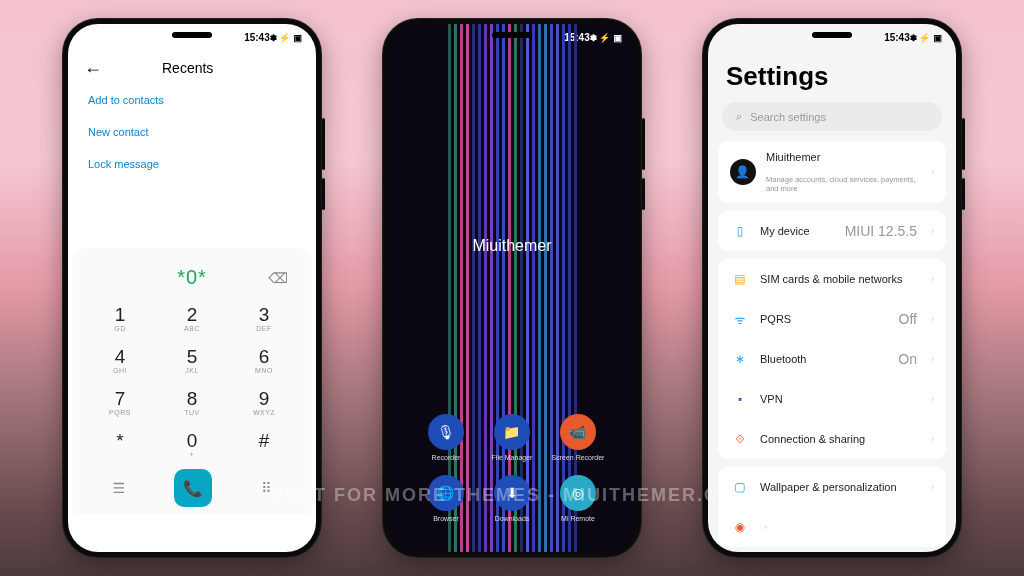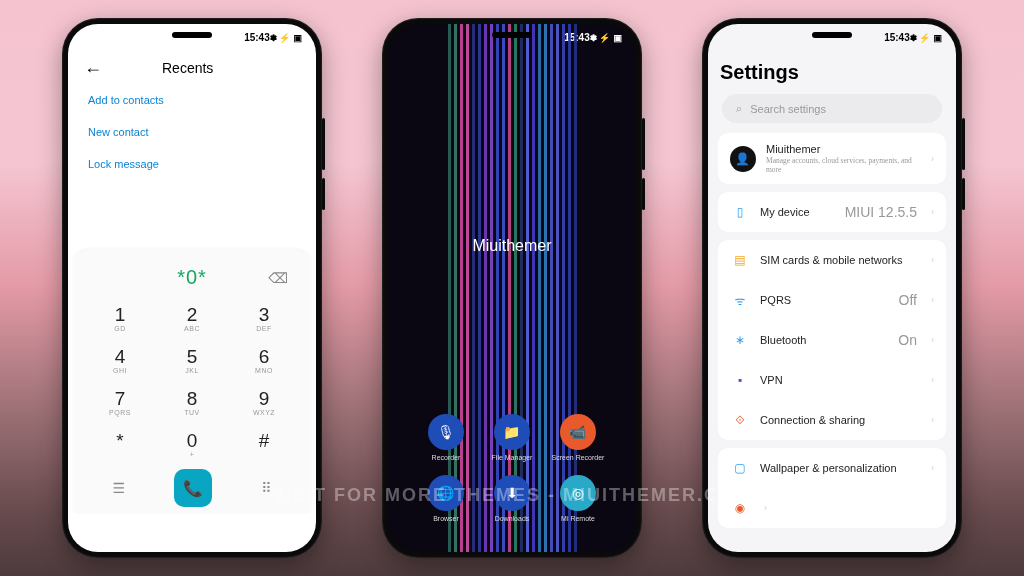--- a/index.html
+++ b/index.html
@@ -64,29 +64,29 @@
 .p2-brand { position: absolute; top: 42%; left: 50%; transform: translate(-50%,-50%); color: #fff; font-size: 16px; font-weight: 400; }
 .p2-iconarea { position: absolute; bottom: 30px; left: 0; right: 0; padding: 0 28px; display: grid; grid-template-columns: repeat(3,1fr); gap: 14px 6px; justify-items: center; }
 .p2-app { display: flex; flex-direction: column; align-items: center; gap: 4px; }
 .p2-appicon { width: 36px; height: 36px; border-radius: 50%; background: #1e4db7; display: flex; align-items: center; justify-content: center; color: #fff; font-size: 14px; }
 .p2-appicon.orange { background: #e85a2c; }
 .p2-appicon.cyan { background: #2aa8c7; }
 .p2-applabel { color: #ddd; font-size: 7px; text-align: center; }
 
 
 .p3-screen { background: #f5f5f7; }
-.p3-title { font-size: 20px; font-weight: 600; padding: 14px 12px 10px; }
+.p3-title { font-size: 26px; font-weight: 600; padding: 14px 18px 10px; }
 .p3-search { margin: 0 14px 10px; background: #ebebed; border-radius: 18px; padding: 8px 14px; display: flex; align-items: center; gap: 8px; color: #999; font-size: 11px; }
 .p3-card { background: #fff; margin: 0 10px 8px; border-radius: 10px; }
 .p3-row { display: flex; align-items: center; padding: 10px 12px; gap: 10px; position: relative; }
 .p3-avatar { width: 26px; height: 26px; border-radius: 50%; background: #111; flex-shrink: 0; display: flex; align-items: center; justify-content: center; color: #fff; font-size: 12px; }
 .p3-icon { width: 20px; height: 20px; display: flex; align-items: center; justify-content: center; font-size: 12px; flex-shrink: 0; border-radius: 4px; }
 .p3-rowmain { flex: 1; }
 .p3-rowtitle { font-size: 11px; font-weight: 500; color: #222; }
-.p3-rowsub { font-size: 7.5px; color: #999; margin-top: 1px; line-height: 1.2; font-family: Liberation Serif, serif; }
+.p3-rowsub { font-size: 7.5px; color: #999; margin-top: 12px; line-height: 1.2; }
 .p3-rowval { font-size: 14px; color: #999; }
 .p3-chev { color: #ccc; font-size: 9px; margin-left: 4px; }
 </style>
 </head>
 <body>
 
 <div class="phone">
   <div class="screen">
     <div class="notch"></div>
     <div class="statusbar">

